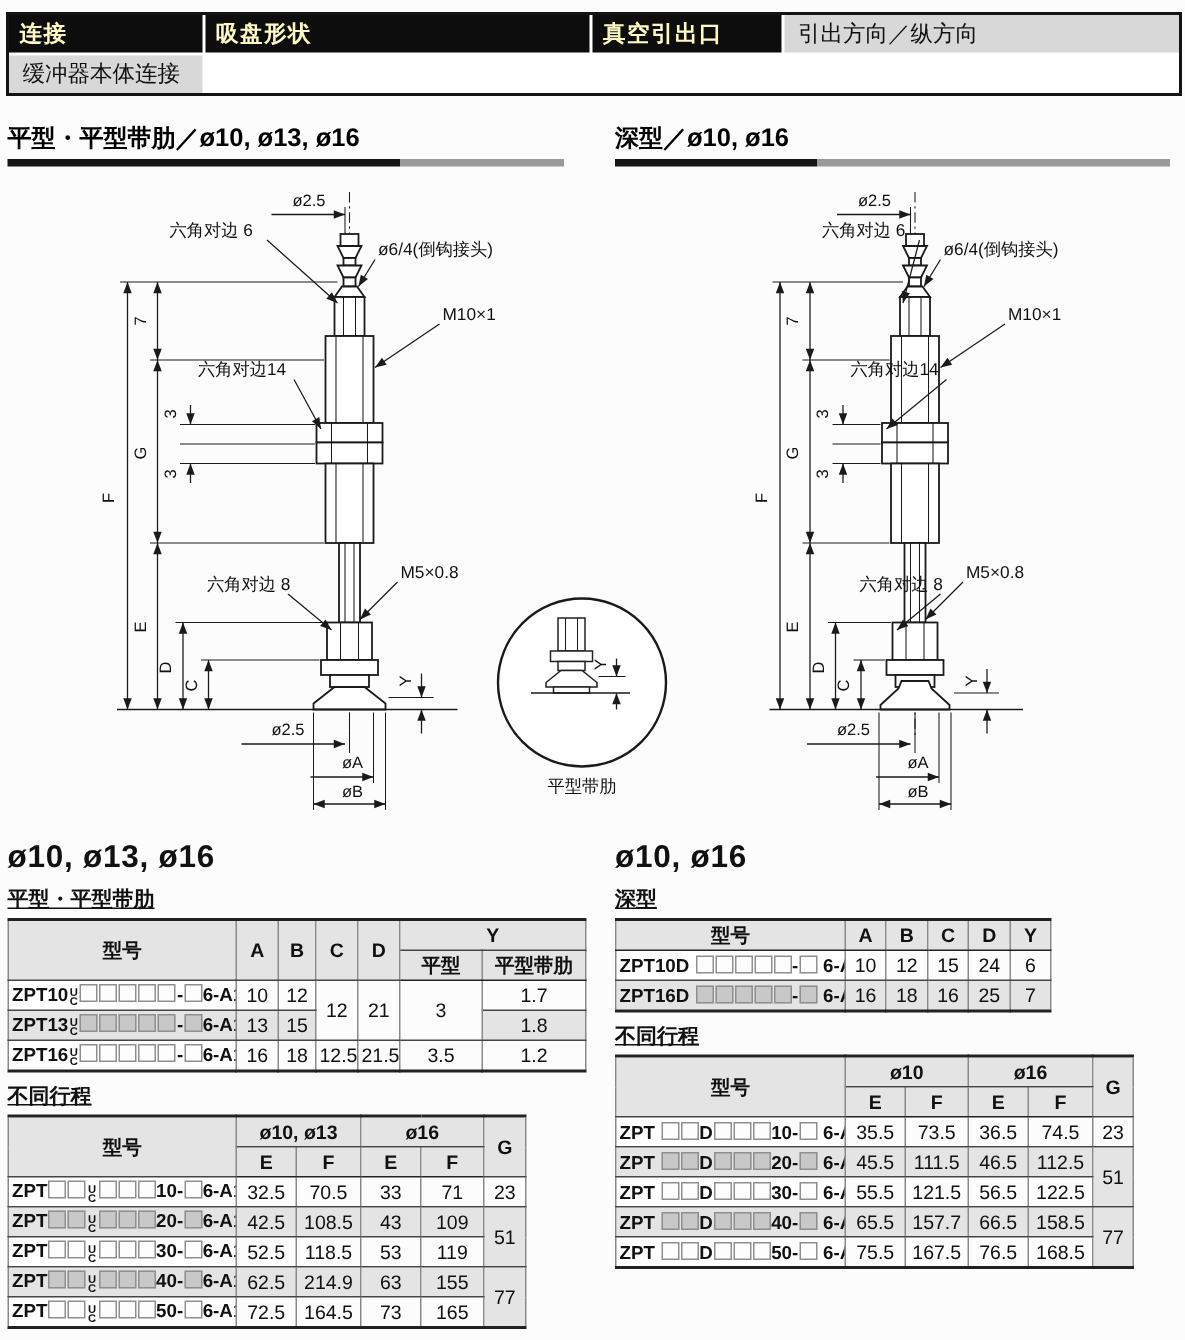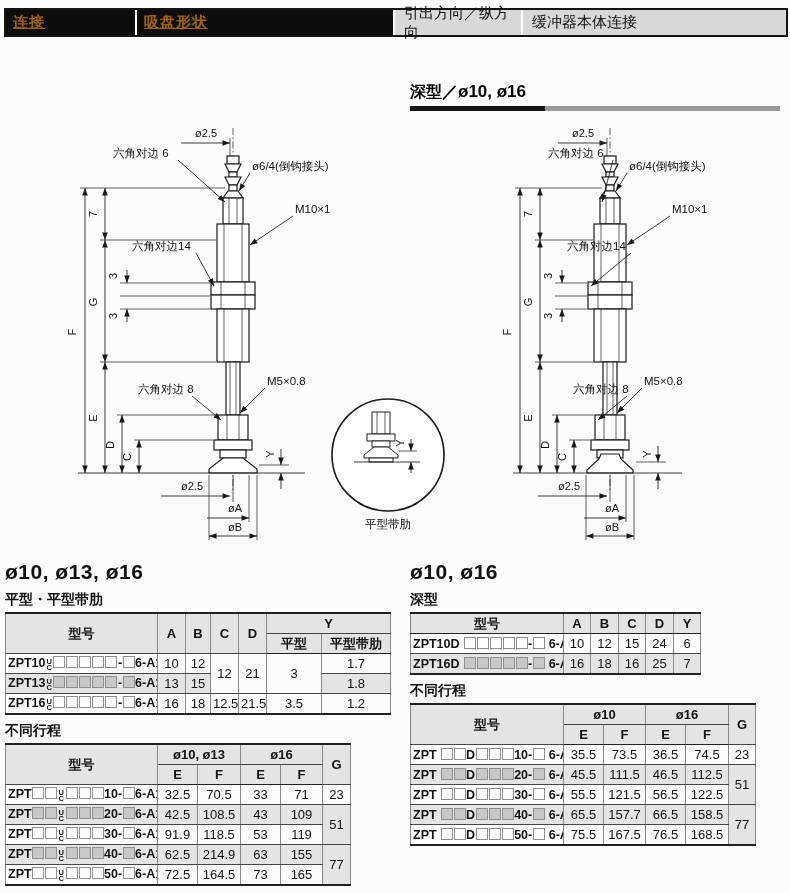--- a/index.html
+++ b/index.html
@@ -2,21 +2,21 @@
 <html><head>
 <meta charset="utf-8">
 <style>
   html,body{margin:0;padding:0;}
   body{width:790px;height:893px;background:#fcfcfc;font-family:"Liberation Sans",sans-serif;position:relative;overflow:hidden;color:#111;}
   .page{position:absolute;inset:0;}
 
   
   .spec{position:absolute;left:4px;top:8px;width:780px;border:2px solid #141414;background:#fff;
         display:grid;grid-template-columns:129px 256px 126px 1fr;grid-auto-rows:25px;gap:2px;}
-  .spec .k{background:#0d0d0d;color:#a16207;font-weight:bold;font-size:15px;display:flex;align-items:center;padding-left:7px;letter-spacing:1px;text-decoration:underline;}
+  .spec .k{background:#0d0d0d;color:#fef9c3;font-weight:bold;font-size:15px;display:flex;align-items:center;padding-left:7px;letter-spacing:1px;}
   .spec .v{background:#d8d8d8;color:#101010;font-size:15px;display:flex;align-items:center;padding-left:9px;}
 
   
   .sec{position:absolute;top:82px;font-weight:bold;font-size:16px;color:#000;white-space:nowrap;}
   #secL{left:5px;width:371px;}
   #secR{left:410px;width:370px;}
   .sec .bar{height:5px;margin-top:3px;}
   #secL .bar{background:linear-gradient(to right,#151515 0,#151515 262px,#9a9a9a 262px);}
   #secR .bar{background:linear-gradient(to right,#151515 0,#151515 135px,#9a9a9a 135px);}
   .sec .sizes{font-size:17px;}
@@ -33,21 +33,21 @@
   svg .tn{stroke:#1a1a1a;stroke-width:.7;fill:none;}
   svg .dl{stroke:#1a1a1a;stroke-width:.85;fill:none;}
   svg .cl{stroke:#1a1a1a;stroke-width:.7;fill:none;stroke-dasharray:7 2.5 1.5 2.5;}
   svg .ah{fill:#1a1a1a;stroke:none;}
 
   
   .tblock{position:absolute;}
   #tbL{left:5px;top:560px;width:386px;}
   #tbR{left:410px;top:560px;width:346px;}
   .size-h{font-size:21px;font-weight:bold;letter-spacing:.5px;}
-  .sub-h{font-size:14px;font-weight:bold;margin:7px 0 3px;}
+  .sub-h{font-size:14px;font-weight:bold;margin:7px 0 3px;text-decoration:underline;}
   table{border-collapse:collapse;table-layout:fixed;border:1px solid #555;border-top:2px solid #222;border-bottom:2px solid #222;}
   #tL1{width:385px;} #tL2{width:345px;} #tR1{width:290px;} #tR2{width:345px;}
   th,td{border:1px solid #8a8a8a;border-top:1px solid #454545;border-bottom:1px solid #454545;font-size:13px;text-align:center;height:19px;padding:0 2px;overflow:hidden;}
   thead th{background:#e4e4e4;font-weight:bold;}
   thead tr:last-child th{border-bottom:1.5px solid #222;}
   tr.shaded td{background:#e4e4e4;}
   td.model{text-align:left;font-weight:bold;font-size:12.5px;white-space:nowrap;padding:0 1px 0 2px;background:#fff;}
   tr.shaded td.model{background:#e4e4e4;}
   .bx{display:inline-block;width:10px;height:10px;border:1px solid #8f8f8f;background:#fdfdfd;margin:0 .5px;vertical-align:-1px;}
   tr.shaded .bx{background:#c8c8c8;}
@@ -55,24 +55,29 @@
   .uc span{display:block;font-size:7.5px;line-height:6px;font-weight:bold;}
 </style>
 </head>
 <body>
 
 <div class="page">
 
   <div class="spec">
     <div class="k">连接</div>
     <div class="k">吸盘形状</div>
+    <div class="k">真空引出口</div>
     <div class="v">引出方向／纵方向</div>
     <div class="v">缓冲器本体连接</div>
   </div>
 
+  <div class="sec" id="secL">
+    <span>平型・平型带肋／</span><span class="sizes">ø10, ø13, ø16</span>
+    <div class="bar"></div>
+  </div>
   <div class="sec" id="secR">
     <span>深型／</span><span class="sizes">ø10, ø16</span>
     <div class="bar"></div>
   </div>
 
   <svg id="figL" class="fig" width="440" height="448" viewBox="0 0 440 448">
       <line x1="213" y1="16" x2="213" y2="380" class="cl"></line>
       <text x="186" y="25" text-anchor="middle" class="dim">ø2.5</text>
       <line x1="161" y1="31" x2="210" y2="31" class="dl"></line>
       <polygon points="0,0 -7.5,-2.8 -7.5,2.8" transform="translate(210,31) rotate(0)" class="ah"></polygon>
@@ -406,21 +411,21 @@
           <tr class="shaded">
             <td class="model">ZPT<span class="bx"></span><span class="bx"></span><span class="uc"><span>U</span><span>C</span></span><span class="bx"></span><span class="bx"></span><span class="bx"></span>20-<span class="bx"></span>6-A10</td>
             <td>42.5</td>
             <td>108.5</td>
             <td>43</td>
             <td>109</td>
             <td rowspan="2">51</td>
           </tr>
           <tr>
             <td class="model">ZPT<span class="bx"></span><span class="bx"></span><span class="uc"><span>U</span><span>C</span></span><span class="bx"></span><span class="bx"></span><span class="bx"></span>30-<span class="bx"></span>6-A10</td>
-            <td>91.9</td>
+            <td>52.5</td>
             <td>118.5</td>
             <td>53</td>
             <td>119</td>
           </tr>
           <tr class="shaded">
             <td class="model">ZPT<span class="bx"></span><span class="bx"></span><span class="uc"><span>U</span><span>C</span></span><span class="bx"></span><span class="bx"></span><span class="bx"></span>40-<span class="bx"></span>6-A10</td>
             <td>62.5</td>
             <td>214.9</td>
             <td>63</td>
             <td>155</td>

